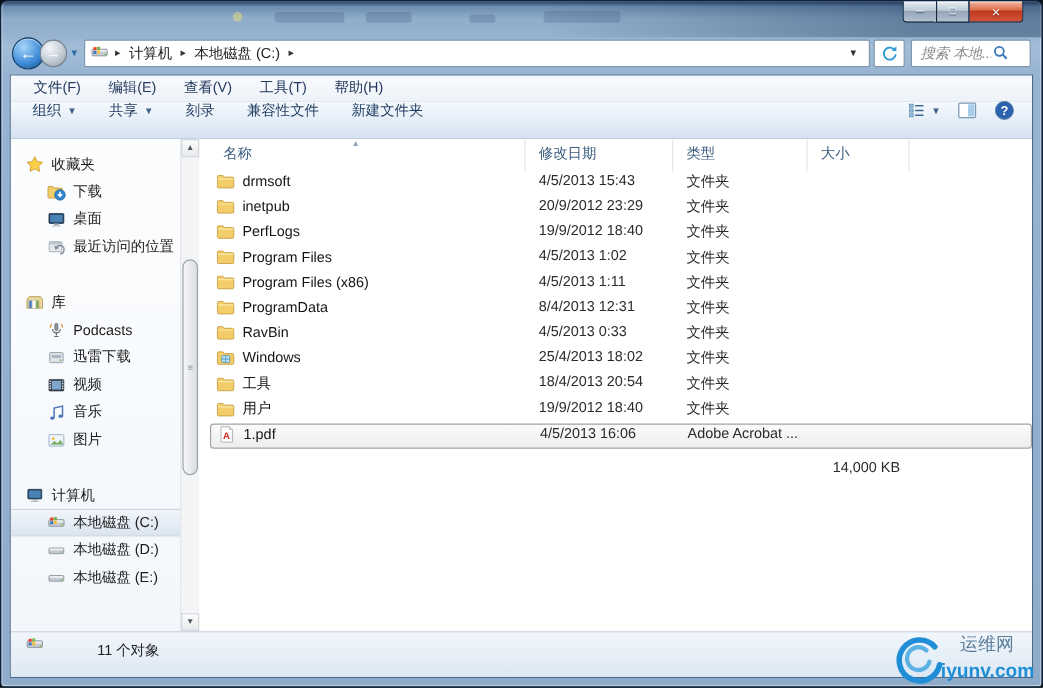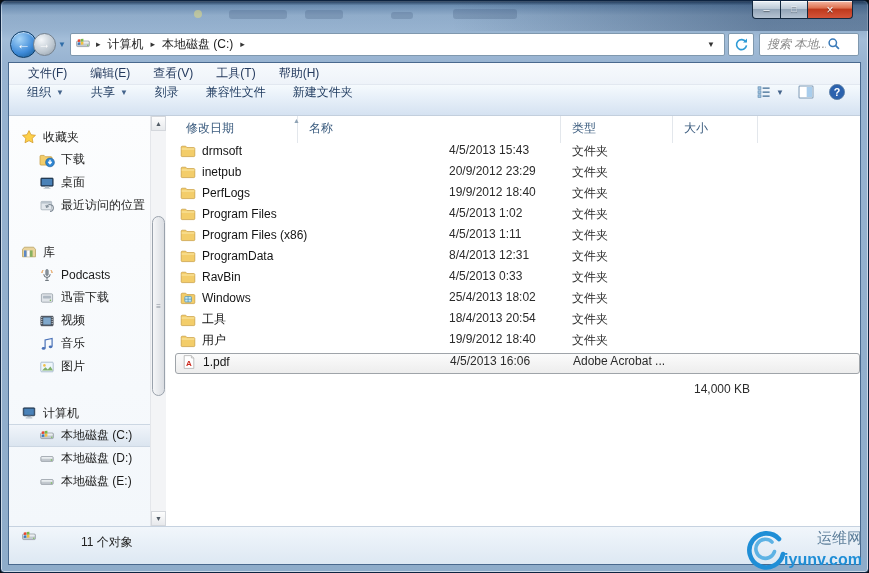--- a/index.html
+++ b/index.html
@@ -102,21 +102,21 @@
   .fcell.size { text-align:right; padding-right:9px; padding-left:0;margin-top:28px; }
 
   
   .statusbar { height:38px; flex:none; position:relative; font-size:12px; color:#1f1f1f;
                background:linear-gradient(#f1f6fb,#dde8f3); border-top:1px solid #c6d2e0; }
   .status-text { position:absolute; left:72px; top:7px; }
   .status-icon { position:absolute; left:12px; top:2px; width:44px; height:44px; }
 
   
   .watermark { position:absolute; right:6px; bottom:1px; z-index:6; display:grid;
-               grid-template-columns:auto auto; align-items:center; column-gap:14px;text-align:right; }
+               grid-template-columns:auto auto; align-items:center; column-gap:14px; }
   .wm-logo { grid-row:1 / span 2; width:44px; height:44px; }
   .wm-name { color:#5c7d99; font-size:15px; line-height:16px; }
   .wm-domain { color:#1f8ed6; font-size:16px; font-weight:bold; line-height:17px; margin-left:-16px; }
 
   .icon { display:inline-flex; flex:none; width:16px; height:16px; }
   .icon svg { width:100%; height:100%; }
 </style>
 </head>
 <body>
 
@@ -396,22 +396,22 @@
         <div class="sb-btn up">▲</div>
         <div class="sb-thumb">
             <span class="sb-grip">≡</span>
           </div>
         <div class="sb-btn down">▼</div>
       </div>
 
       <div class="filelist">
         <div class="headers" id="headers">
           <span class="sort-arrow">▲</span>
-        <div class="hcell" style="width:123px">修改日期</div>
-            <div class="hcell first" style="width:263px">名称</div>
+        <div class="hcell first" style="width:263px">名称</div>
+            <div class="hcell" style="width:123px">修改日期</div>
             <div class="hcell" style="width:112px">类型</div>
             <div class="hcell" style="width:85px">大小</div>
           </div>
         <div class="rows" id="rows">
             <div class="frow">
               <div class="fcell name" style="width:263px">
                 <span class="icon">
                   <svg viewBox="0 0 16 16">
                     <path d="M1.2 4.1c0-.5.4-.9.9-.9h3.6l1.4 1.4h6.8c.5 0 .9.4.9.9v7.2c0 .5-.4.9-.9.9H2.1c-.5 0-.9-.4-.9-.9z" fill="#f3cd6a" stroke="#c49a3c" stroke-width=".7"></path>
                     <path d="M1.6 6h12.8" stroke="#fbe9a8" stroke-width="1"></path>

